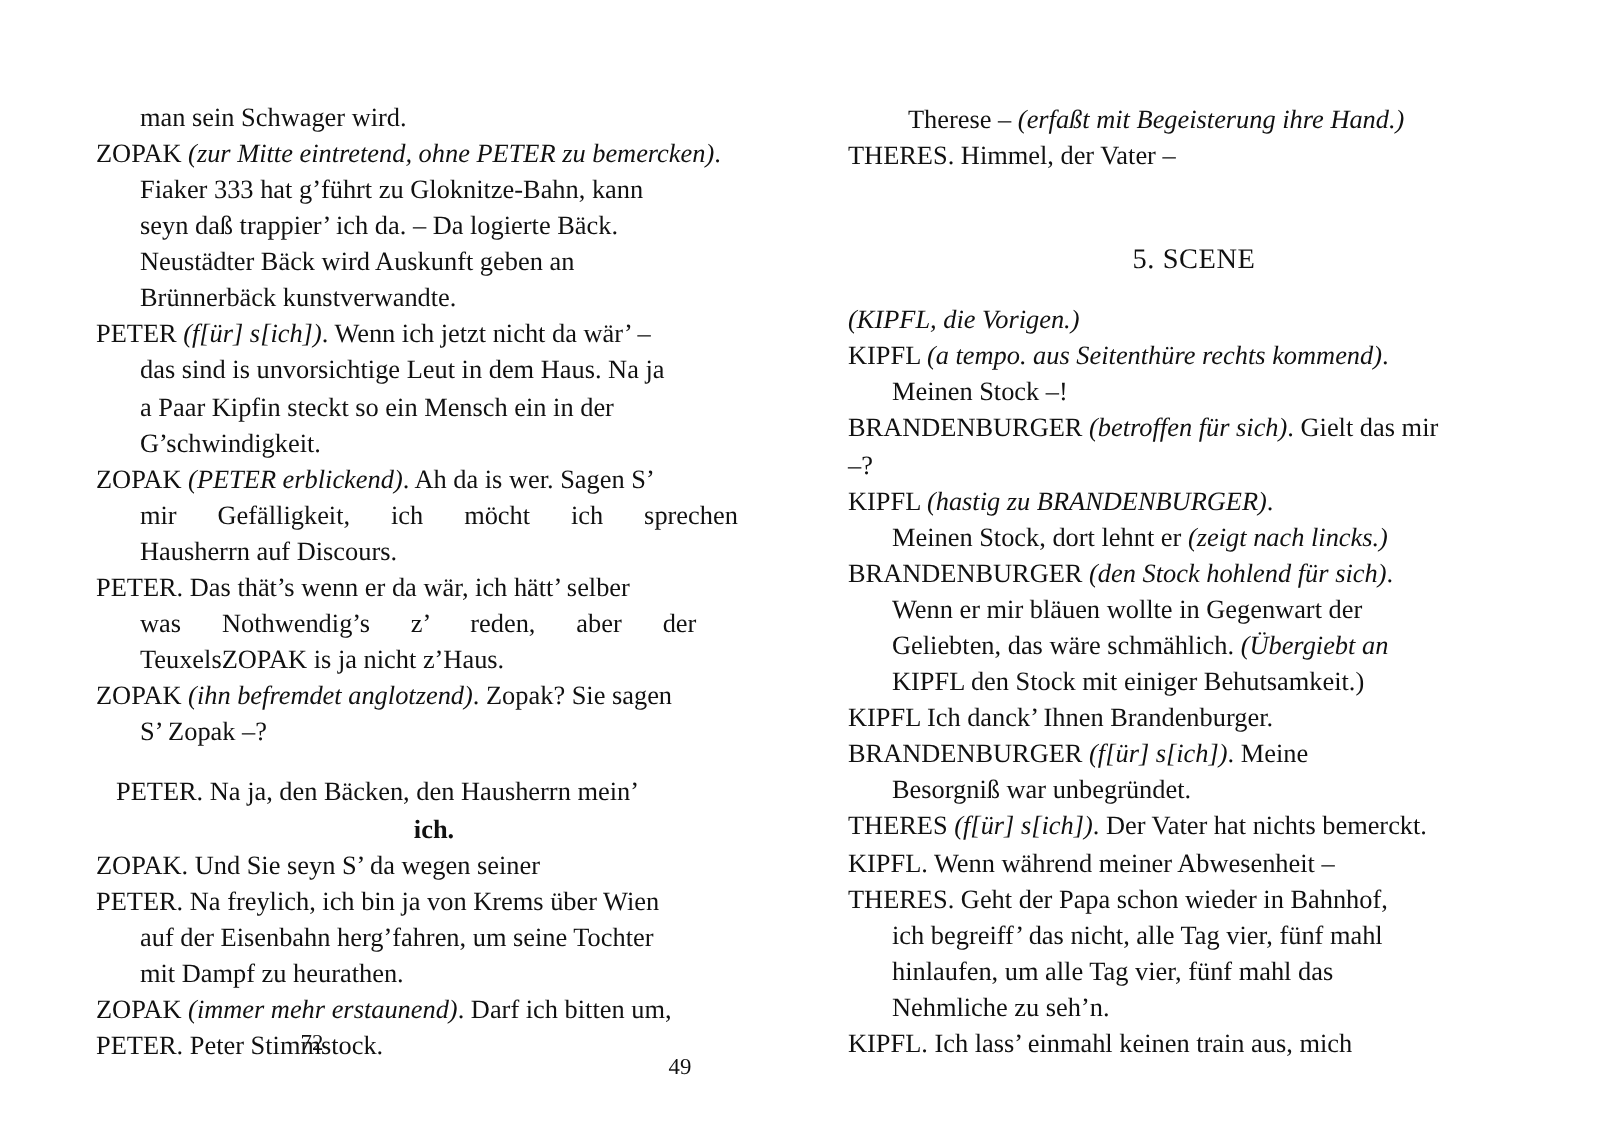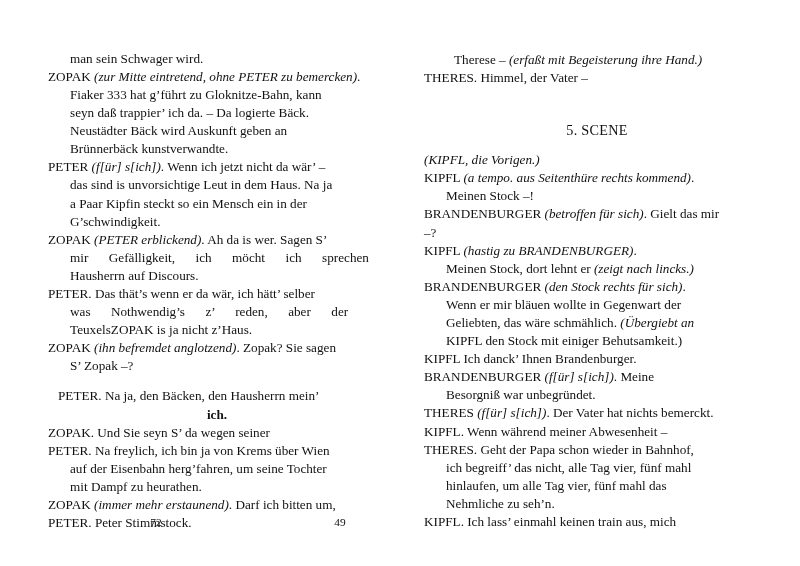--- a/index.html
+++ b/index.html
@@ -65,21 +65,21 @@
   .folio {
     position: absolute;
     bottom: 36px;
     font-size: 11.4px;
     text-align: center;
     width: 100%;
     left: 0;
   }
   .folio-wrap { position: absolute; inset: 0; pointer-events: none; }
   .folio.left-folio  { left: -28px; width: 368px; bottom: 38px; }
-  .folio.right-folio { left: 150px; width: 380px; bottom: 38px; }
+  .folio.right-folio { left: 150px; width: 380px; bottom: 26px; }
 </style>
 </head>
 <body>
 
 <div class="page">
 
   <div class="column left">
     <div id="left-blocks">
         <div class="speech">
           <span class="line ind">man sein Schwager wird.</span>
@@ -152,21 +152,21 @@
         </div>
         <div class="speech">
           <span class="line">BRANDENBURGER <i>(betroffen für sich)</i>. Gielt das mir</span>
           <span class="line">–?</span>
         </div>
         <div class="speech">
           <span class="line">KIPFL <i>(hastig zu BRANDENBURGER)</i>.</span>
           <span class="line ind">Meinen Stock, dort lehnt er <i>(zeigt nach lincks.)</i></span>
         </div>
         <div class="speech">
-          <span class="line">BRANDENBURGER <i>(den Stock rechts für sich)</i>.</span>
+          <span class="line">BRANDENBURGER <i>(den Stock hohlend für sich)</i>.</span>
           <span class="line ind">Wenn er mir bläuen wollte in Gegenwart der</span>
           <span class="line ind">Geliebten, das wäre schmählich. <i>(Übergiebt an</i></span>
           <span class="line ind">KIPFL den Stock mit einiger Behutsamkeit.)</span>
         </div>
         <div class="speech">
           <span class="line">KIPFL Ich danck’ Ihnen Brandenburger.</span>
         </div>
         <div class="speech">
           <span class="line">BRANDENBURGER <i>(f[ür] s[ich])</i>. Meine</span>
           <span class="line ind">Besorgniß war unbegründet.</span>

